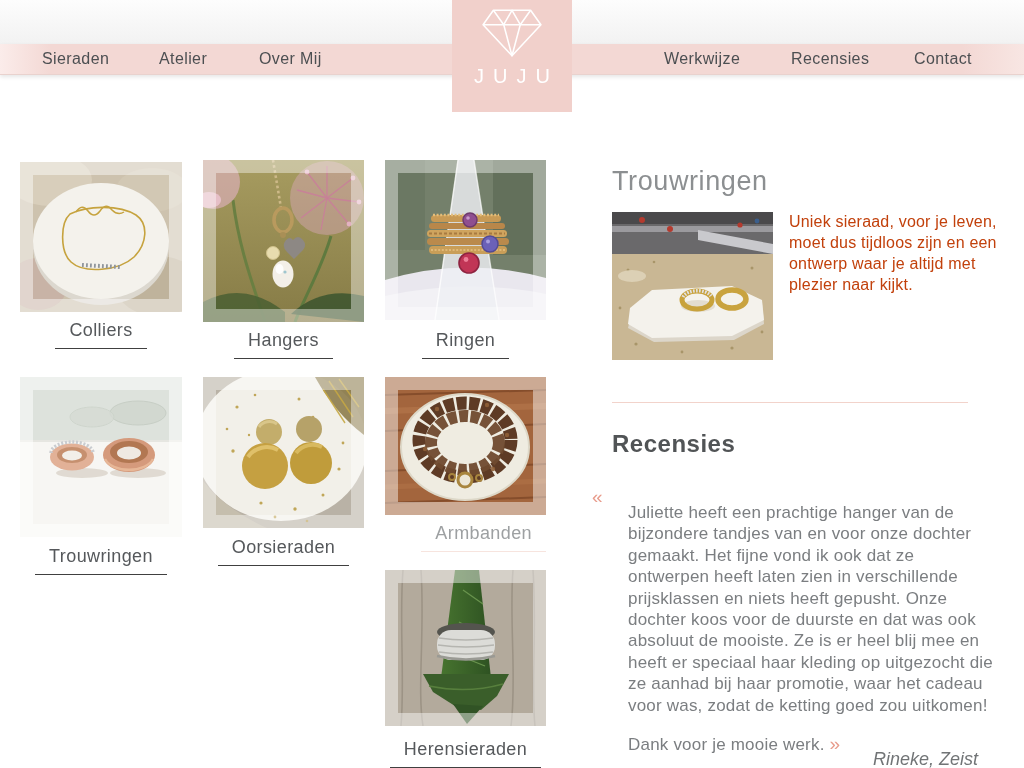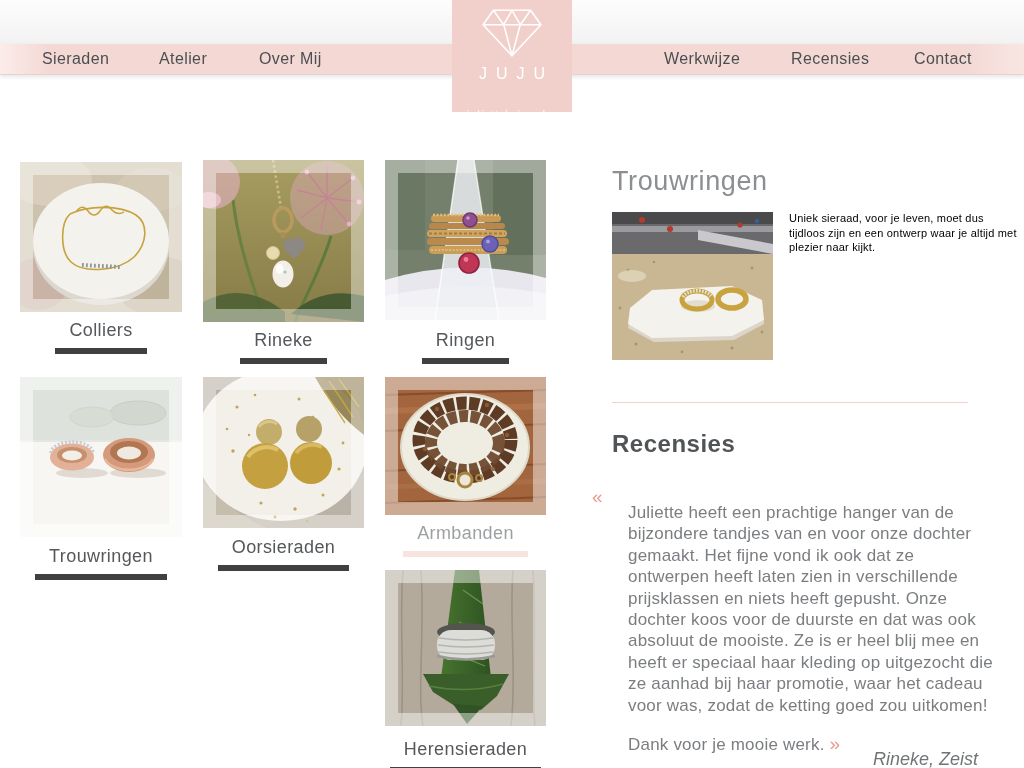--- a/index.html
+++ b/index.html
@@ -12,37 +12,37 @@
   .topstrip{position:absolute;left:0;top:0;width:1024px;height:44px;
     background:linear-gradient(#fdfdfd,#f2f2f2);}
   .pinkbar{position:absolute;left:0;top:44px;width:1024px;height:30px;
     background:linear-gradient(90deg,#fbecea,#f3d8d4 5%,#f3d8d4 94%,#f8e6e3);
     border-bottom:1px solid #e9d2ce;
     box-shadow:0 2px 4px rgba(0,0,0,.10);z-index:2;}
   .nav-item{position:absolute;top:0;height:30px;line-height:30px;
     color:#4c4f52;font-size:16px;letter-spacing:.4px;cursor:pointer;white-space:nowrap;}
   .logo{position:absolute;left:452px;top:0;width:120px;height:112px;
     background:#f1d0cb;z-index:5;text-align:center;cursor:pointer;}
-  .logo-name{color:#ffffff;font-size:16px;letter-spacing:9px;padding-left:9px;margin-top:3px;}
+  .logo-name{color:#ffffff;font-size:20px;letter-spacing:9px;padding-left:9px;margin-top:3px;}
   .logo-tagline{color:rgba(255,255,255,.92);font-family:"Liberation Serif",serif;
     font-style:italic;font-size:11px;letter-spacing:1px;margin-top:24px;}
   
   .tile-img{position:absolute;cursor:pointer;}
   .tile-img svg{display:block;width:100%;height:100%;}
   .tile-label{position:absolute;text-align:center;font-size:18px;color:#55585b;
     letter-spacing:.4px;cursor:pointer;}
-  .tile-label span{display:inline-block;padding:0 14px 7px;border-bottom:6px solid #404040;}
-  .tile-label.muted{color:#9da0a2;}
+  .tile-label span{display:inline-block;padding:0 14px 7px;border-bottom:1px solid #404040;}
+  .tile-label.muted{color:#9da0a2;text-align:right;}
   .tile-label.muted span{border-bottom-color:#f7e4de;}
   
   .sec-title{position:absolute;left:612px;top:166px;font-size:27px;color:#8c8f91;letter-spacing:.6px;}
   .trouw-photo{position:absolute;left:612px;top:212px;width:161px;height:148px;}
   .trouw-photo svg{display:block;width:100%;height:100%;}
   .trouw-text{position:absolute;left:789px;top:211px;width:230px;
-    font-size:11px;line-height:1.32;color:#000000;letter-spacing:.2px;}
+    font-size:16px;line-height:1.32;color:#c2410c;letter-spacing:.2px;}
   .trouw-text p{margin:0;}
   .divider{position:absolute;left:612px;top:402px;width:356px;height:1px;background:#f2d3cb;}
   .rec-title{position:absolute;left:612px;top:430px;font-size:24px;font-weight:bold;
     color:#515456;letter-spacing:.5px;}
   .review{position:absolute;left:612px;top:486px;width:398px;
     font-size:17px;line-height:1.26;color:#7b7e81;letter-spacing:.2px;}
   .review p{margin:16px;}
   .review .closing{margin-top:5px;}
   .qmark{color:#e89b8b;font-size:19px;}
   .quote-open{position:absolute;left:-20px;top:-1px;}
@@ -129,21 +129,21 @@
     <circle cx="80" cy="75" r="3" fill="#a98f56"></circle>
     <path d="M90,80 q5,-6 10,0 q5,6 -2,12 l-7,7 l-7,-7 q-6,-6 -1,-12 q4,-4 7,0 Z" fill="#8d8884"></path>
     <circle cx="70" cy="93" r="6.5" fill="#e8dcae" stroke="#cfc08a"></circle>
     <ellipse cx="80" cy="114" rx="10.5" ry="13.5" fill="#f3efe8"></ellipse>
     <ellipse cx="76.5" cy="109" rx="4" ry="5" fill="#ffffff" opacity=".85"></ellipse>
     <circle cx="82" cy="112" r="1.6" fill="#9fc6cf"></circle>
     <rect x="6.5" y="6.5" width="148" height="149" fill="none" stroke="rgba(255,255,255,0.4)" stroke-width="13"></rect>
   </svg>
 </div>
 <div class="tile-label" style="left:203px;top:330px;width:161px">
-  <span>Rineke</span>
+  <span>Hangers</span>
 </div>
 
 <div class="tile-img" style="left:385px;top:160px;width:161px;height:160px">
   <svg viewBox="0 0 161 160">
     <rect width="161" height="160" fill="#74806b"></rect>
     <rect x="108" width="53" height="95" fill="#5f6b58" opacity=".8"></rect>
     <rect x="0" width="40" height="90" fill="#687560" opacity=".7"></rect>
     <path d="M0,120 Q80,96 161,118 L161,160 L0,160 Z" fill="#e9e7ee"></path>
     <path d="M0,136 Q80,118 161,134 L161,160 L0,160 Z" fill="#f2f1f5"></path>
     <polygon points="73,0 89,0 114,160 50,160" fill="rgba(238,239,244,0.82)"></polygon>

